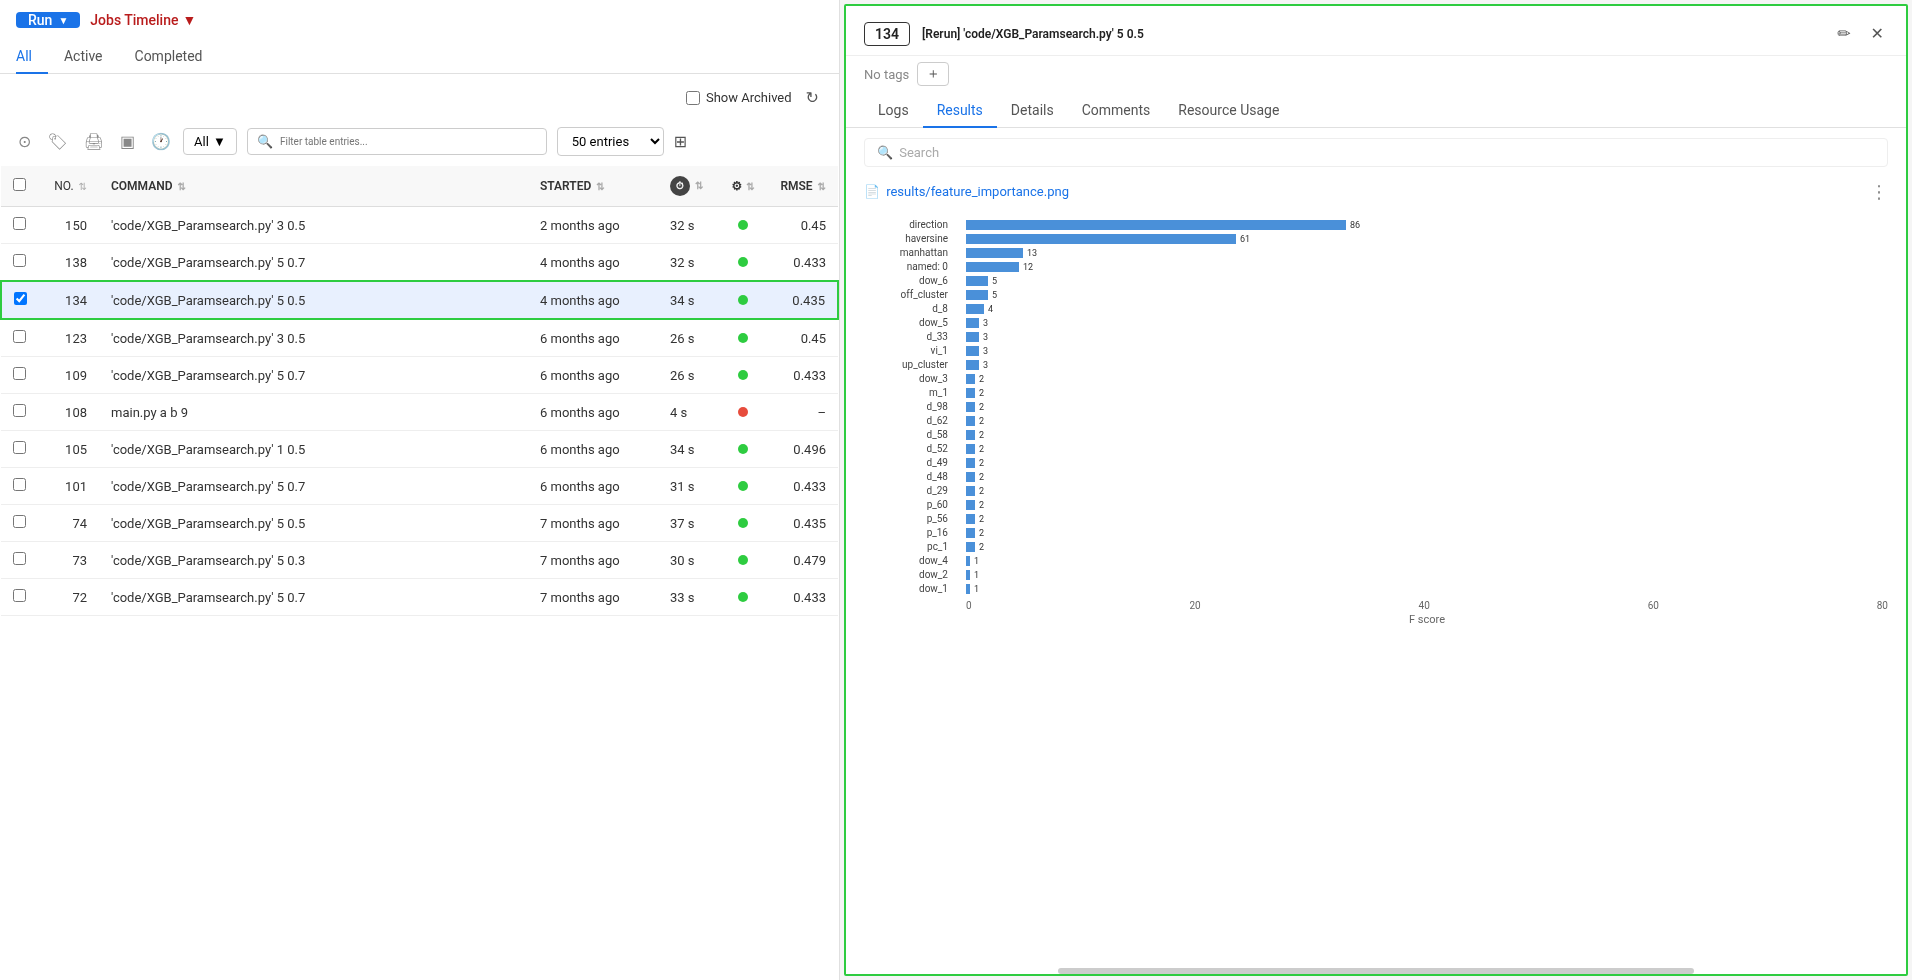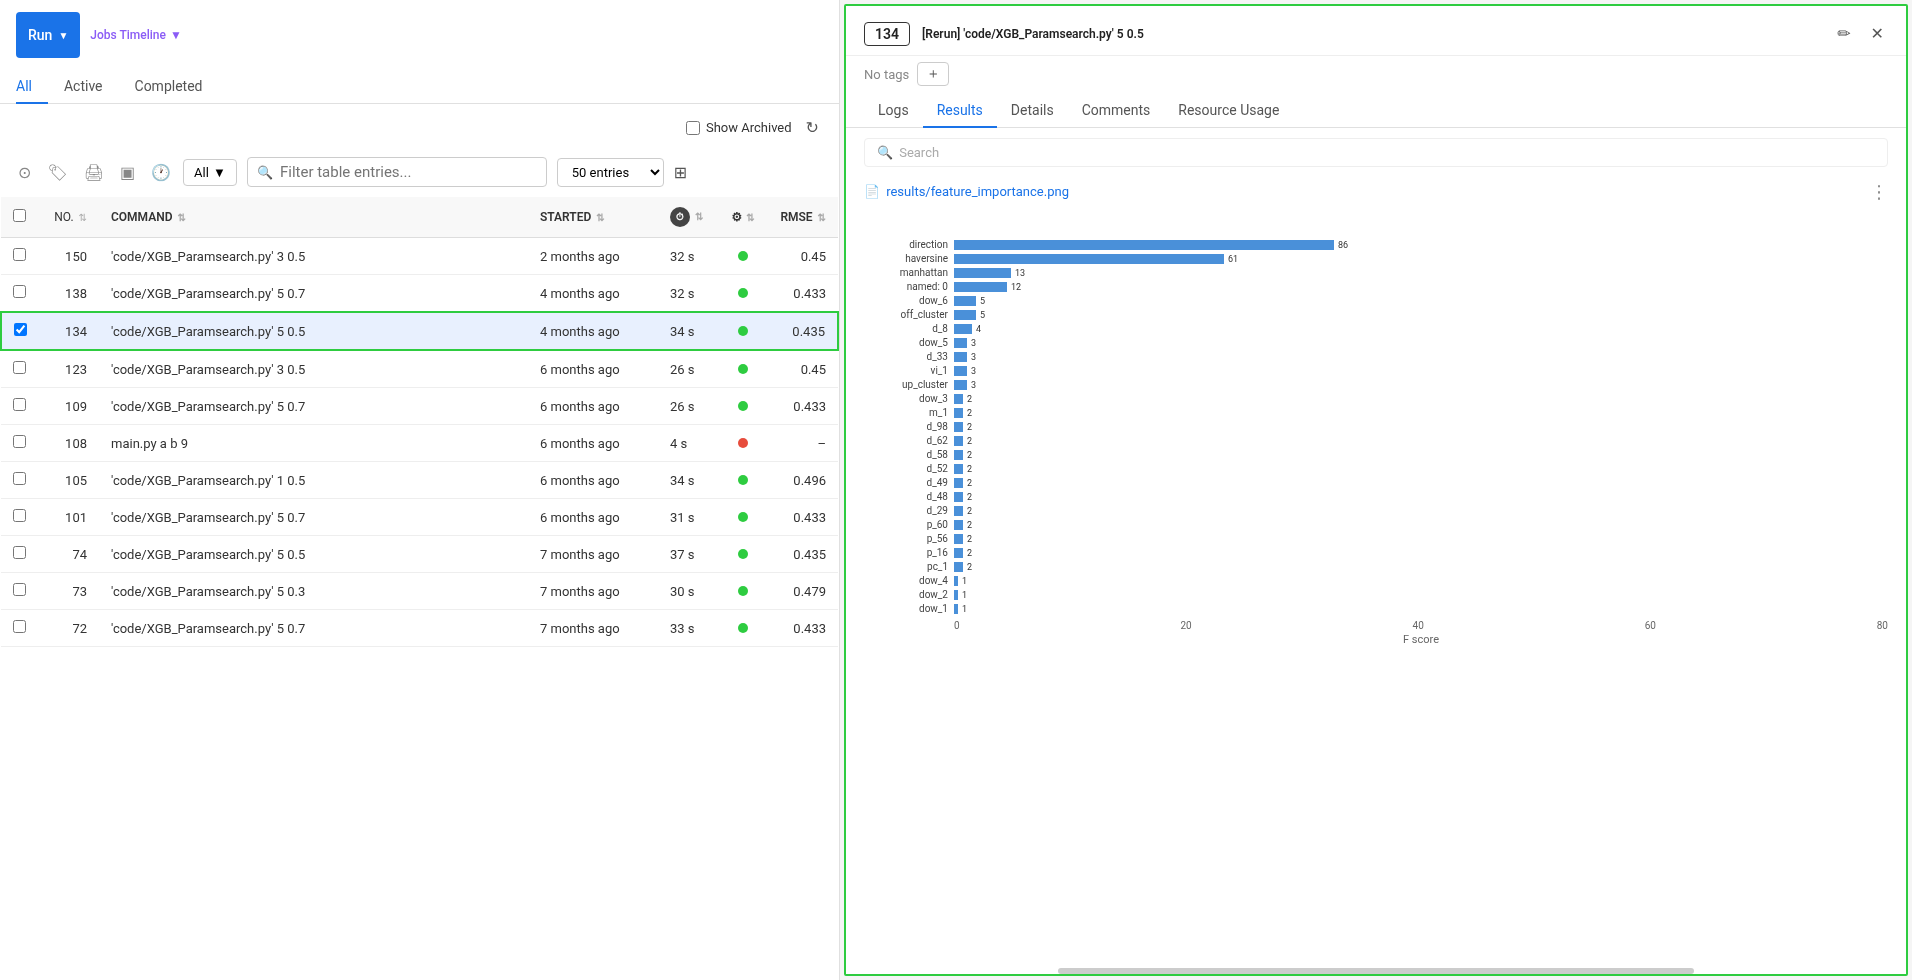--- a/index.html
+++ b/index.html
@@ -20,36 +20,36 @@
       display: flex;
       align-items: center;
       gap: 10px;
     }
 
     .run-btn {
       background: #1a73e8;
       color: #fff;
       border: none;
       border-radius: 4px;
-      padding: 15px 12px;
+      padding: 0 12px;
       font-size: 14px;
       font-weight: 500;
       cursor: pointer;
       display: flex;
       align-items: center;
       gap: 6px;
     }
     .run-btn .caret { font-size: 10px; }
 
     .jobs-timeline-btn {
-      color: #8b5cf6;
+      color: #b91c1c;
       background: none;
       border: none;
       cursor: pointer;
-      font-size: 12px;
+      font-size: 14px;
       font-weight: 500;
       display: flex;
       align-items: center;
       gap: 4px;
     }
 
     .tabs-row {
       display: flex;
       align-items: center;
       gap: 0;
@@ -326,22 +326,21 @@
     }
     .chart-title {
       text-align: center;
       font-size: 14px;
       font-weight: 600;
       color: #222;
       margin-bottom: 10px;
     }
     .chart-wrap {
       display: flex;
-      gap: 0;
-      margin-top: 20px;
+      gap: 12px;
     }
     .chart-labels {
       display: flex;
       flex-direction: column;
       gap: 0;
       min-width: 90px;
       text-align: right;
     }
     .chart-label {
       font-size: 10px;
@@ -434,21 +433,21 @@
       <button class="icon-btn">🖨</button>
       <button class="icon-btn">▣</button>
       <button class="icon-btn">🕐</button>
     </div>
     <div class="filter-select">
       <span>All</span>
       <span>▼</span>
     </div>
     <div class="search-input-wrap">
       <span>🔍</span>
-      <input type="text" style="border: none; outline: none; font-size: 15px; color: rgb(136, 136, 136); width: 100%; background: transparent;" placeholder="Filter table entries...">
+      <input type="text" style="border: none; outline: none; font-size: 10px; color: rgb(136, 136, 136); width: 100%; background: transparent;" placeholder="Filter table entries...">
     </div>
     <select class="entries-select">
       <option>50 entries</option>
       <option>25 entries</option>
       <option>100 entries</option>
     </select>
     <button class="cols-btn">⊞</button>
   </div>
 
   <div class="table-wrap">

